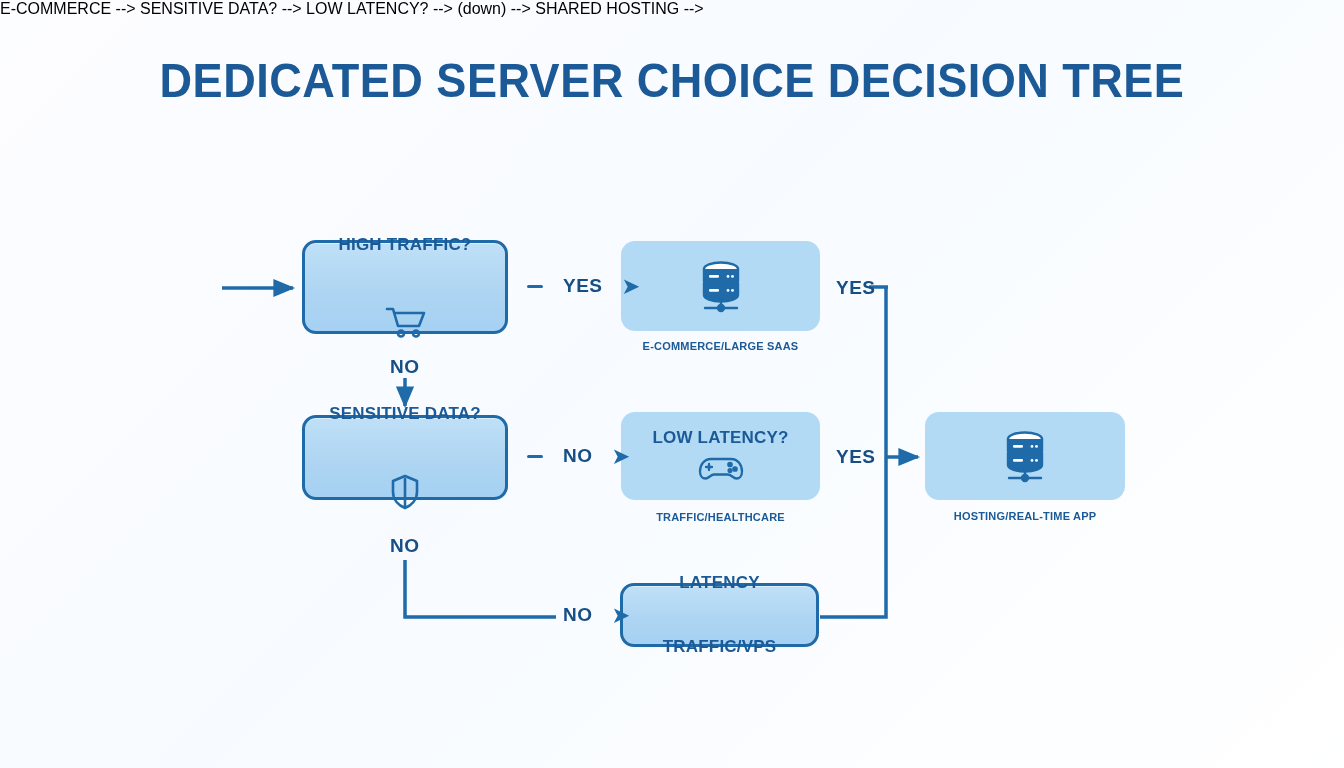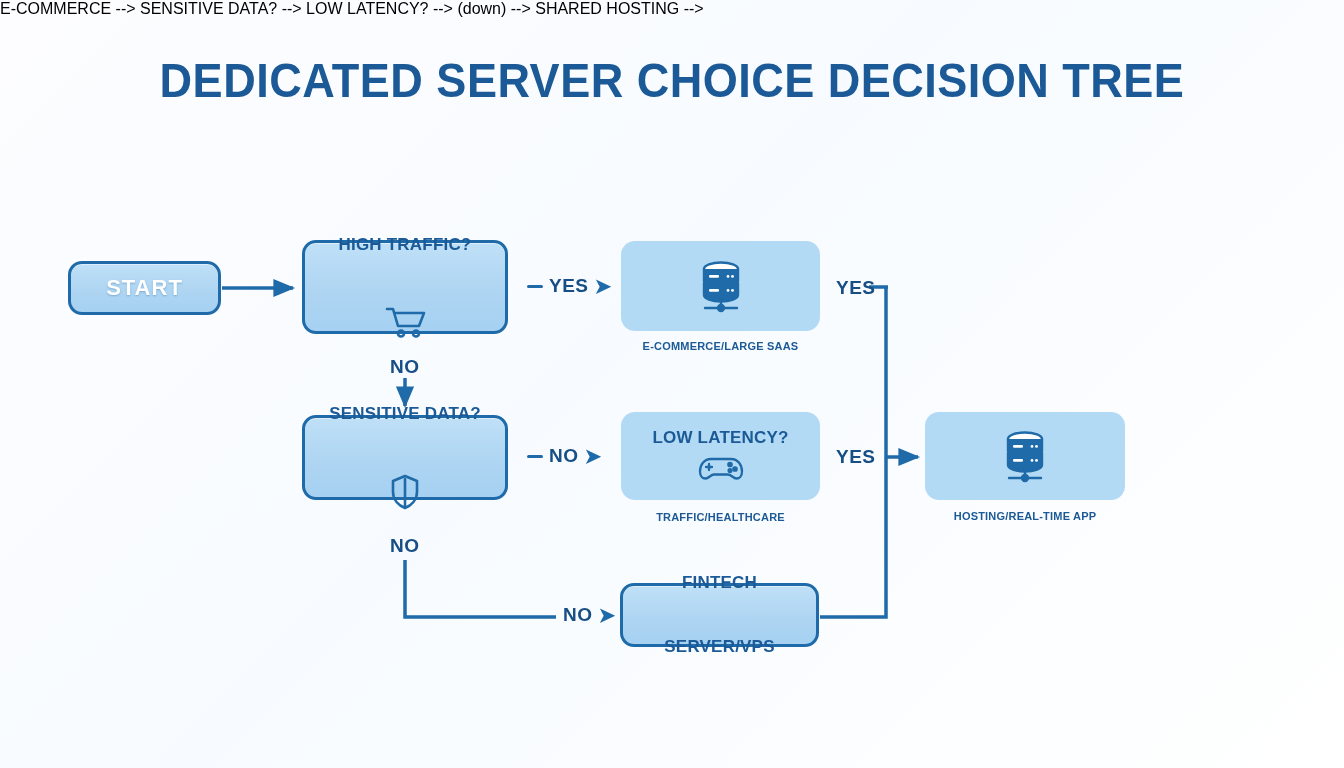--- a/index.html
+++ b/index.html
@@ -81,21 +81,21 @@
   
   .edge-label {
     position: absolute;
     font-size: 19px;
     font-weight: bold;
     color: #174f85;
     letter-spacing: 0.5px;
     white-space: nowrap;
     display: flex;
     align-items: center;
-    gap: 6px;
+    gap: 20px;
   }
   .edge-label .dash {
     display: inline-block;
     width: 16px;
     height: 3px;
     background: #1f6aa8;
     border-radius: 2px;
   }
   .edge-label .arrowglyph {
     display: inline-block;
@@ -138,23 +138,20 @@
     <line x1="869" y1="287" x2="888" y2="287" stroke="#1f6aa8" stroke-width="3.5"></line>
 
     <polyline points="886,457 886,617 820,617" fill="none" stroke="#1f6aa8" stroke-width="3.5"></polyline>
 
     <line x1="886" y1="457" x2="918" y2="457" stroke="#1f6aa8" stroke-width="3.5" marker-end="url(#ah)"></line>
   </svg>
 
   
 
   
-  <div class="node bordered" style="left:68px; top:261px; width:153px; height:54px;">
-    <div class="node-label white">START</div>
-  </div>
 
   
   <div class="node bordered" style="left:302px; top:240px; width:206px; height:94px;">
     <div class="node-label">HIGH TRAFFIC?</div>
     <div class="node-icon">
       <svg width="44" height="36" viewBox="0 0 44 36" fill="none" stroke="#1f6aa8" stroke-width="2.6" stroke-linecap="round" stroke-linejoin="round">
         <path d="M4 6 L10 6 L15 23 L36 23 L41 10 L12.5 10"></path>
         <circle cx="18" cy="30.5" r="3"></circle>
         <circle cx="33" cy="30.5" r="3"></circle>
       </svg>
@@ -225,22 +222,22 @@
         <line x1="30" y1="40" x2="30" y2="49"></line>
         <line x1="14" y1="49" x2="46" y2="49"></line>
         <circle cx="30" cy="49" r="3" fill="#1f6aa8"></circle>
       </svg>
     </div>
   </div>
   <div class="caption" style="left:915px; top:510px; width:220px;">HOSTING/REAL-TIME APP</div>
 
   
   <div class="node bordered" style="left:620px; top:583px; width:199px; height:64px;">
-    <div class="node-label">FINTECH</div>
-    <div class="node-label">SERVER/VPS</div>
+    <div class="node-label">LATENCY</div>
+    <div class="node-label">TRAFFIC/VPS</div>
   </div>
 
   
 
    E-COMMERCE --&gt;
   <div class="edge-label" style="left:527px; top:275px;">
     <span class="dash"></span>
     <span>YES</span>
     <span class="arrowglyph">➤</span>
   </div>

